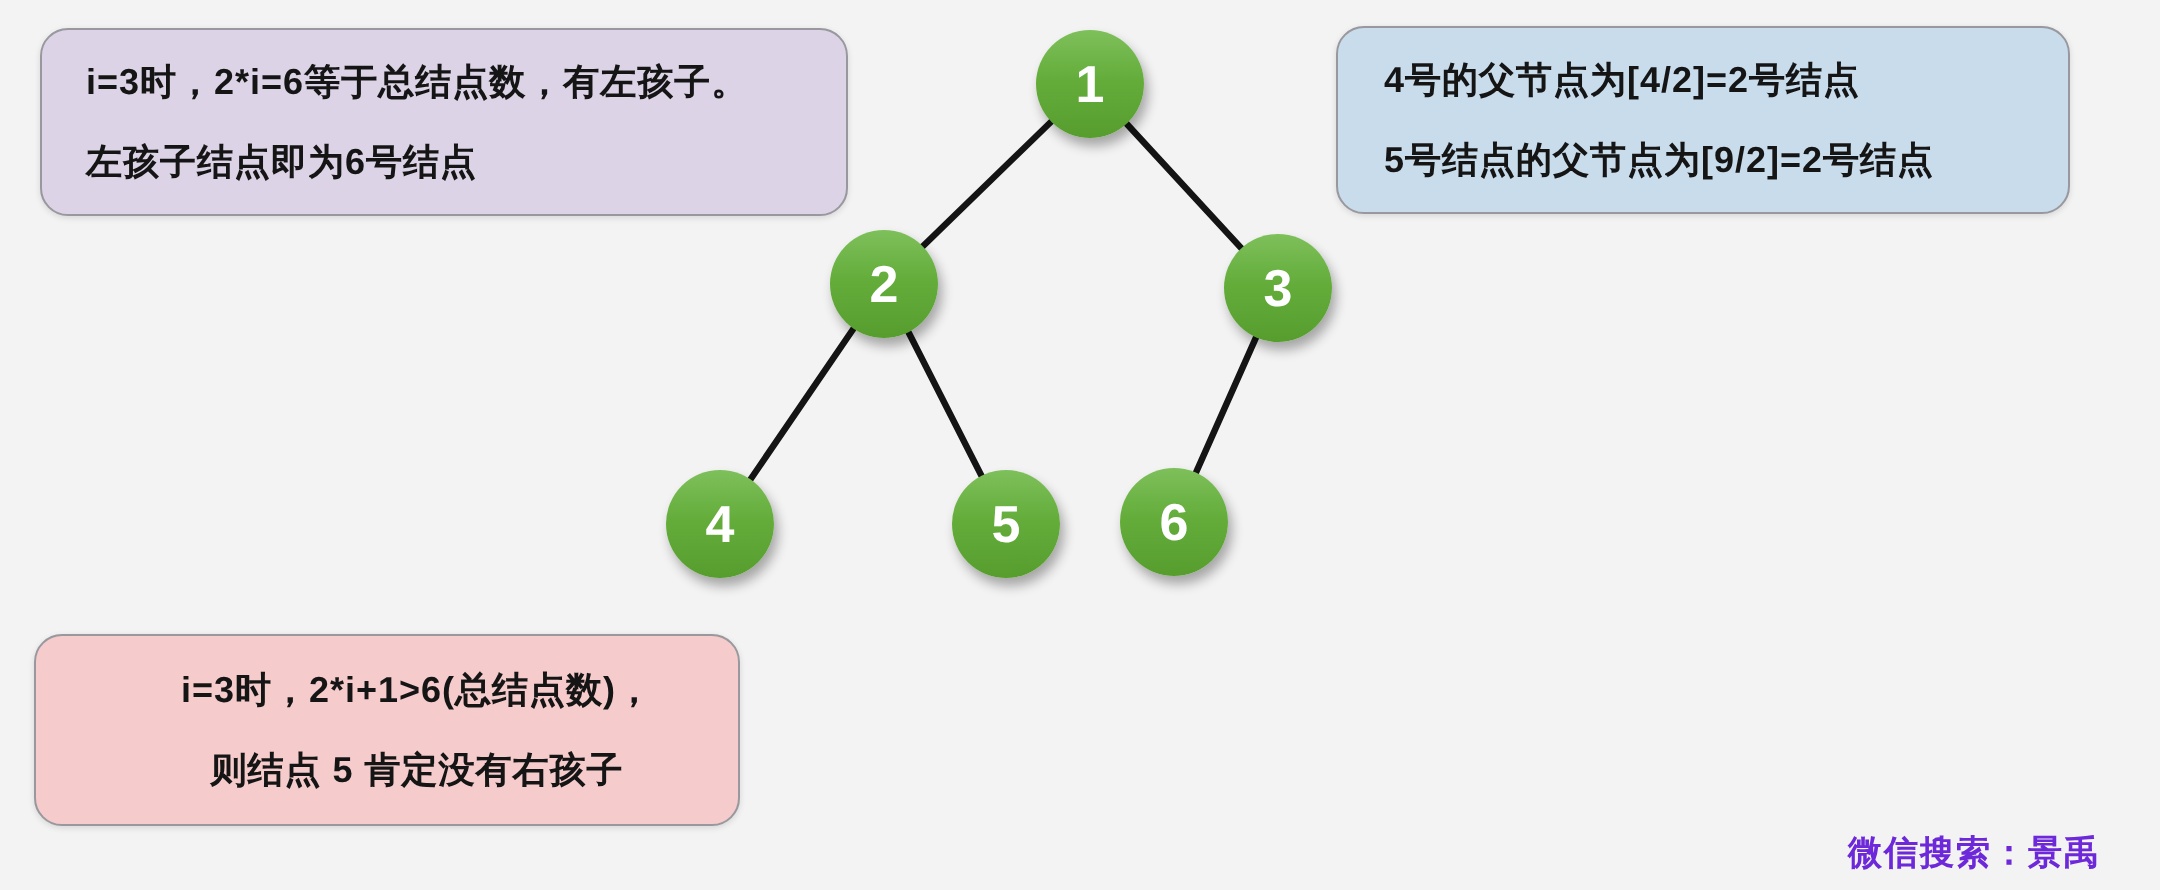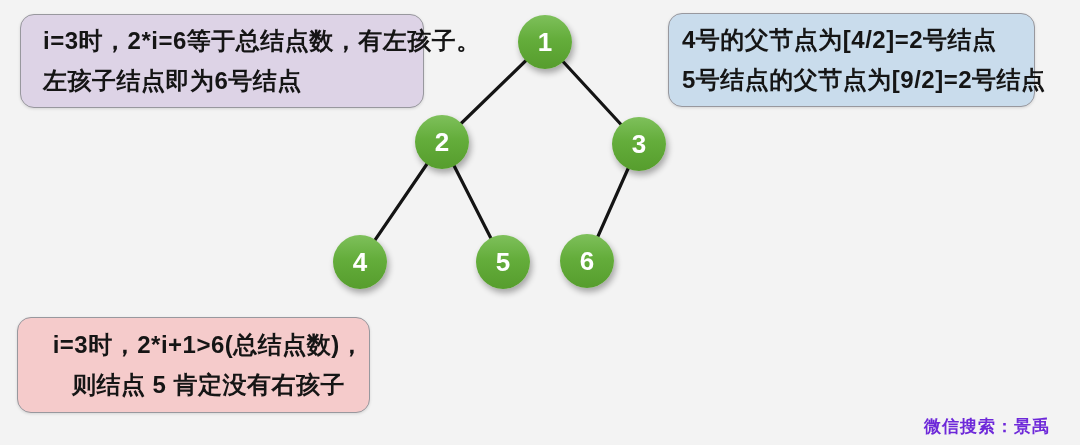--- a/index.html
+++ b/index.html
@@ -39,30 +39,30 @@
   }
   .note-box {
     position: absolute;
     border: 1.5px solid #98989e;
     border-radius: 14px;
     box-shadow: 0 1px 3px rgba(0,0,0,0.12);
     display: flex;
     flex-direction: column;
     justify-content: center;
     color: #151515;
-    font-size: 24px;
+    font-size: 18px;
     font-weight: 700;
     letter-spacing: 0.5px;
   }
   .note-box .note-line {
     line-height: 40px;
     white-space: nowrap;
   }
   .note-left-child   { left: 20px;  top: 14px;  width: 404px; height: 94px; padding-left: 22px; }
-  .note-parent       { left: 668px; top: 13px;  width: 367px; height: 94px; padding-left: 13px; }
+  .note-parent       { left: 668px; top: 13px;  width: 367px; height: 94px; padding-left: 23px; }
   .note-right-child  { left: 17px;  top: 317px; width: 353px; height: 96px; padding-left: 30px; text-align: center; }
   .watermark {
     position: absolute;
     right: 30px;
     bottom: 7px;
     font-size: 17px;
     font-weight: 700;
     color: #6d28d9;
     letter-spacing: 1px;
   }

